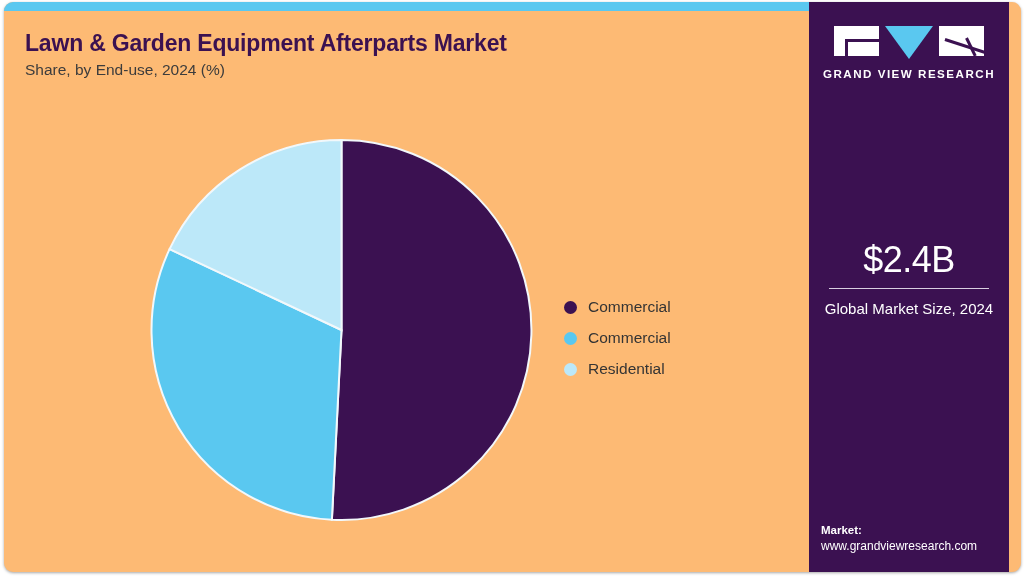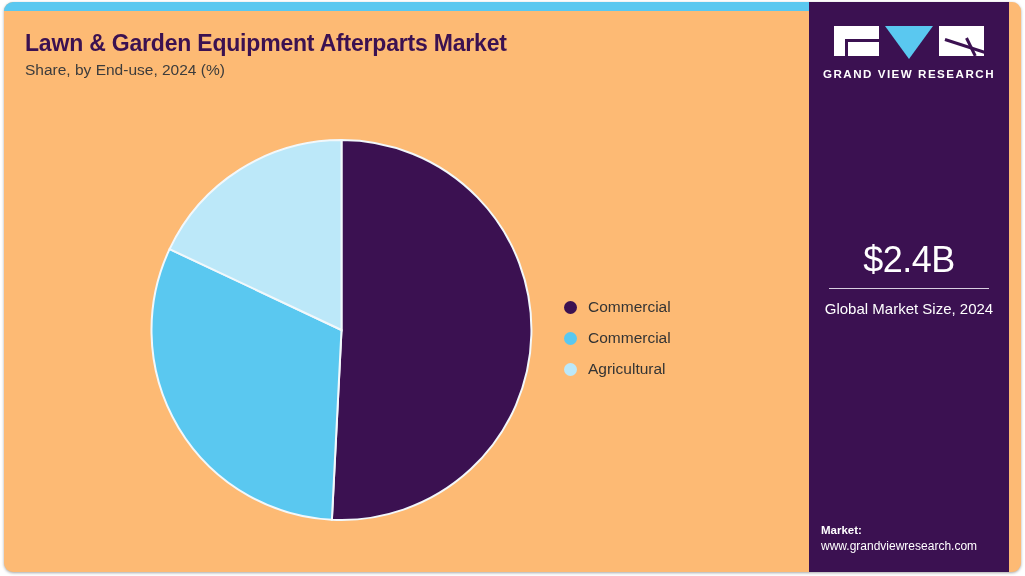--- a/index.html
+++ b/index.html
@@ -226,21 +226,21 @@
       <div class="legend-row">
         <span class="legend-dot" style="background: rgb(59, 17, 81);"></span>
         <span class="legend-label">Commercial</span>
       </div>
       <div class="legend-row">
         <span class="legend-dot" style="background: rgb(90, 200, 240);"></span>
         <span class="legend-label">Commercial</span>
       </div>
       <div class="legend-row">
         <span class="legend-dot" style="background: rgb(188, 232, 249);"></span>
-        <span class="legend-label">Agricultural</span>
+        <span class="legend-label">Residential</span>
       </div>
     </div>
 
   </div>
 
   <div id="sidebar">
 
     <div id="logo">
       <div id="logo-marks">
         <div class="logo-letter" id="logo-g">

